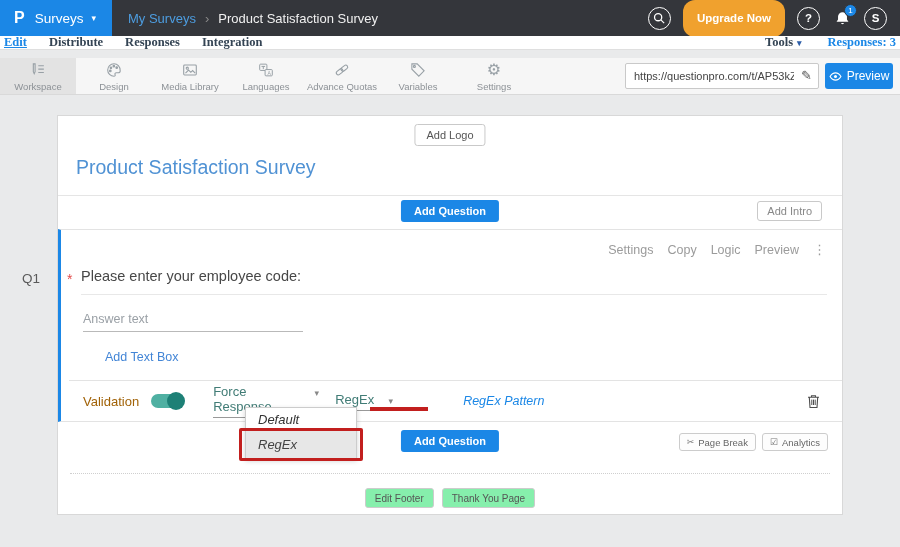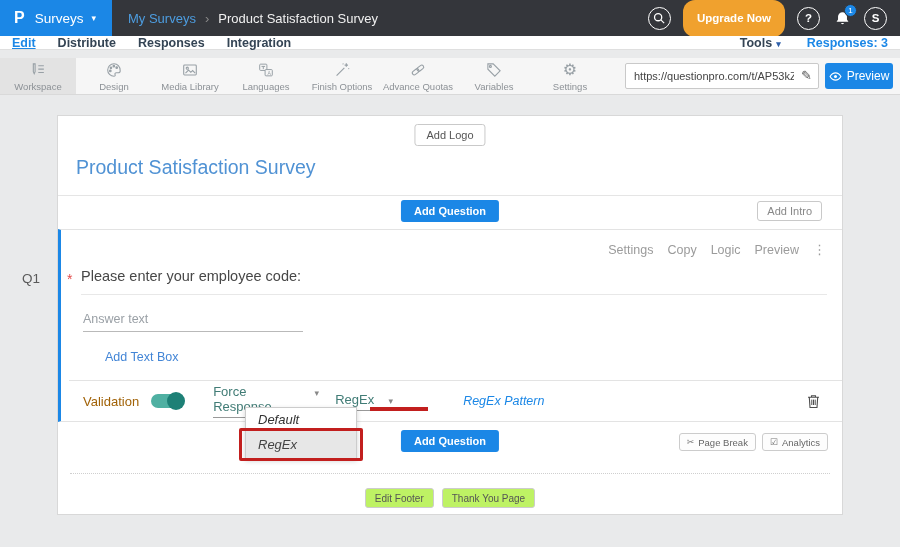--- a/index.html
+++ b/index.html
@@ -17,21 +17,21 @@
   .crumb-parent { color:#4d9de0; cursor:pointer; }
   .crumb-sep { color:#8a8a8a; margin:0 9px; font-size:13px; }
   .crumb-current { color:#f0f0f0; }
   .top-right { margin-left:auto; display:flex; align-items:center; gap:12px; padding-right:13px; }
   .circle-btn { width:23px; height:23px; border:1.5px solid #fff; border-radius:50%; display:flex; align-items:center; justify-content:center; color:#fff; font-size:11.5px; font-weight:bold; cursor:pointer; }
   .upgrade-btn { background:#f0a12e; color:#fff; font-size:11.5px; font-weight:bold; border:none; border-radius:12px; height:37px; padding:0 14px; cursor:pointer; }
   .bell-wrap { position:relative; width:20px; height:20px; cursor:pointer; display:flex; align-items:center; justify-content:center; }
   .bell-badge { position:absolute; top:-4px; right:-5px; width:13px; height:13px; background:#1b87e6; border:1px solid #34363b; border-radius:50%; color:#fff; font-size:8px; display:flex; align-items:center; justify-content:center; }
 
   
-  .navrow { position:absolute; left:0; top:36px; width:900px; height:14px; background:#fff; border-bottom:1px solid #dfdfdf; display:flex; align-items:center; padding:0 12px; font-size:12.5px; }
+  .navrow { position:absolute; left:0; top:36px; width:900px; height:14px; background:#fff; border-bottom:1px solid #dfdfdf; display:flex; align-items:center; padding:0 4px; font-size:12.5px;font-family:Liberation Serif, serif; }
   .navtab { color:#344454; font-weight:600; margin-right:22px; cursor:pointer; }
   .navtab.active { color:#1b87e6; text-decoration:underline; }
   .nav-right { margin-left:auto; display:flex; align-items:center; }
   .tools { color:#344454; font-weight:600; cursor:pointer; }
   .tools .caret { font-size:9px; margin-left:4px; color:#2d5ea8; }
   .responses { color:#1b87e6; font-weight:600; margin-left:26px; cursor:pointer; }
 
   
   .toolbar { position:absolute; left:0; top:58px; width:900px; height:37px; background:#f6f6f6; border-bottom:1px solid #d9d9d9; display:flex; }
   .tool-item { width:76px; height:100%; display:flex; flex-direction:column; align-items:center; justify-content:center; gap:2px; cursor:pointer; }
@@ -81,21 +81,21 @@
   .trash { margin-left:auto; margin-right:22px; cursor:pointer; display:flex; align-items:center; }
 
   .row-addq-bottom { position:absolute; left:0; right:0; top:306px; height:40px; }
   .row-addq-bottom .addq-btn { position:absolute; left:50%; transform:translateX(-50%); top:8px; }
   .pb-sep-group { position:absolute; right:14px; top:11px; display:flex; gap:6px; }
   .mini-btn { background:#fdfdfd; border:1px solid #ccc; border-radius:3px; font-size:9.5px; color:#666; height:18px; padding:0 7px; display:flex; align-items:center; gap:4px; cursor:pointer; font-family:"Liberation Sans",sans-serif; }
   .mini-btn .mi { font-size:9px; color:#777; }
 
   .dotted-divider { position:absolute; left:12px; right:12px; top:357px; border-top:1px dotted #cfcfcf; }
   .footer-row { position:absolute; left:0; right:0; top:372px; display:flex; justify-content:center; gap:8px; }
-  .footer-btn { background:#bef264; border:1px solid #ccc; border-radius:3px; font-size:10px; color:#555; height:20px; padding:0 9px; cursor:pointer; font-family:"Liberation Sans",sans-serif; }
+  .footer-btn { background:#86efac; border:1px solid #ccc; border-radius:3px; font-size:10px; color:#555; height:20px; padding:0 9px; cursor:pointer; font-family:"Liberation Sans",sans-serif; }
 
   
   .type-menu { position:absolute; left:302px; top:407px; width:112px; background:#fff; border:1px solid #ccc; box-shadow:0 2px 5px rgba(0,0,0,.18); z-index:20; }
   .type-option { font-size:13px; color:#333; padding:4px 12px; cursor:pointer; }
   .type-option.highlight { background:#e7e7e7; color:#444; padding:6px 12px; }
   .anno-box { position:absolute; left:296px; top:428px; width:124px; height:33px; border:3px solid #c21f1e; border-radius:2px; z-index:30; pointer-events:none; }
   .anno-underline { position:absolute; left:427px; top:407px; width:58px; height:4px; background:#c21f1e; z-index:30; pointer-events:none; }
 </style>
 </head>
 <body>
@@ -183,30 +183,20 @@
     <div class="tool-item">
       <span class="t-icon">
           <svg width="18" height="18" viewBox="0 0 20 20" fill="none" stroke="#98a0a6" stroke-width="1.1">
             <rect x="3" y="3.5" width="8" height="7" rx="1"></rect>
             <path d="M5 6h4M7 6v3"></path>
             <rect x="9" y="9.5" width="8" height="7" rx="1" fill="#f6f6f6"></rect>
             <text x="11.6" y="15.2" font-size="5.6" stroke="none" fill="#98a0a6">A</text>
           </svg>
         </span>
       <span class="t-label">Languages</span>
-    </div>
-    <div class="tool-item">
-      <span class="t-icon">
-          <svg width="18" height="18" viewBox="0 0 20 20" fill="none" stroke="#98a0a6" stroke-width="1.3">
-            <path d="M4 16.2l8.6-8.6"></path>
-            <path d="M14.8 2.6v3.8M12.9 4.5h3.8"></path>
-            <path d="M11 2.8l.3 1M17 8.3l1 .3"></path>
-          </svg>
-        </span>
-      <span class="t-label">Finish Options</span>
     </div>
     <div class="tool-item">
       <span class="t-icon">
           <svg width="18" height="18" viewBox="0 0 20 20" fill="none" stroke="#98a0a6" stroke-width="1.2">
             <g transform="rotate(-38 10 10)">
               <rect x="2.6" y="7.8" width="8.2" height="4.4" rx="2.2"></rect>
               <rect x="9.2" y="7.8" width="8.2" height="4.4" rx="2.2"></rect>
             </g>
           </svg>
         </span>

